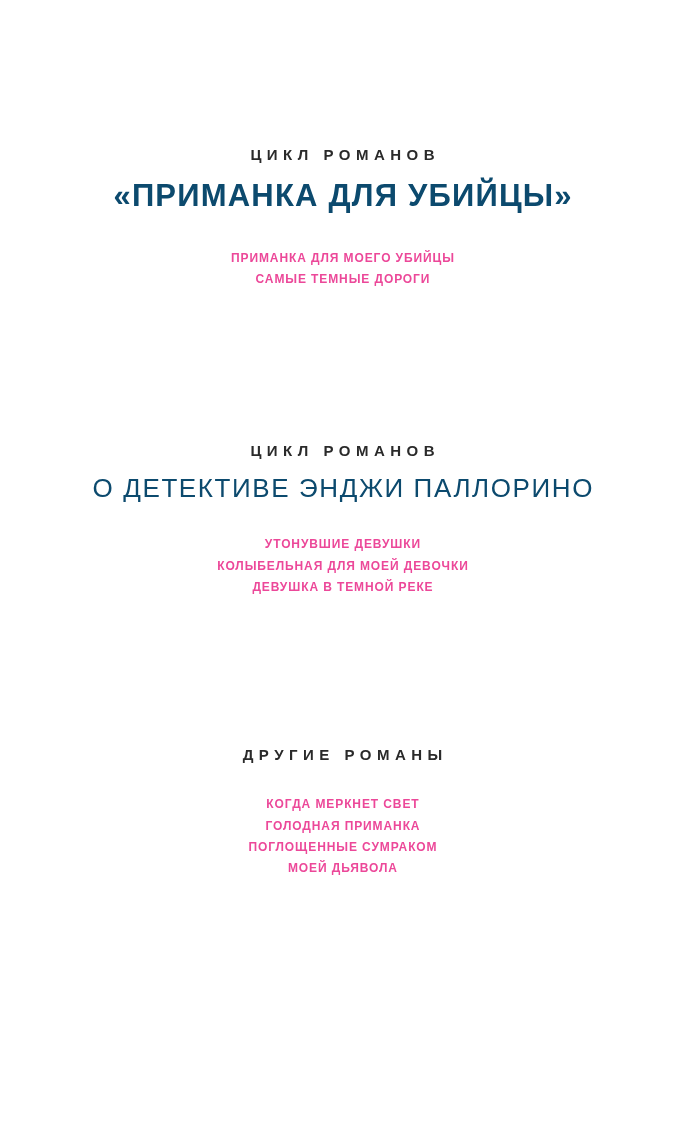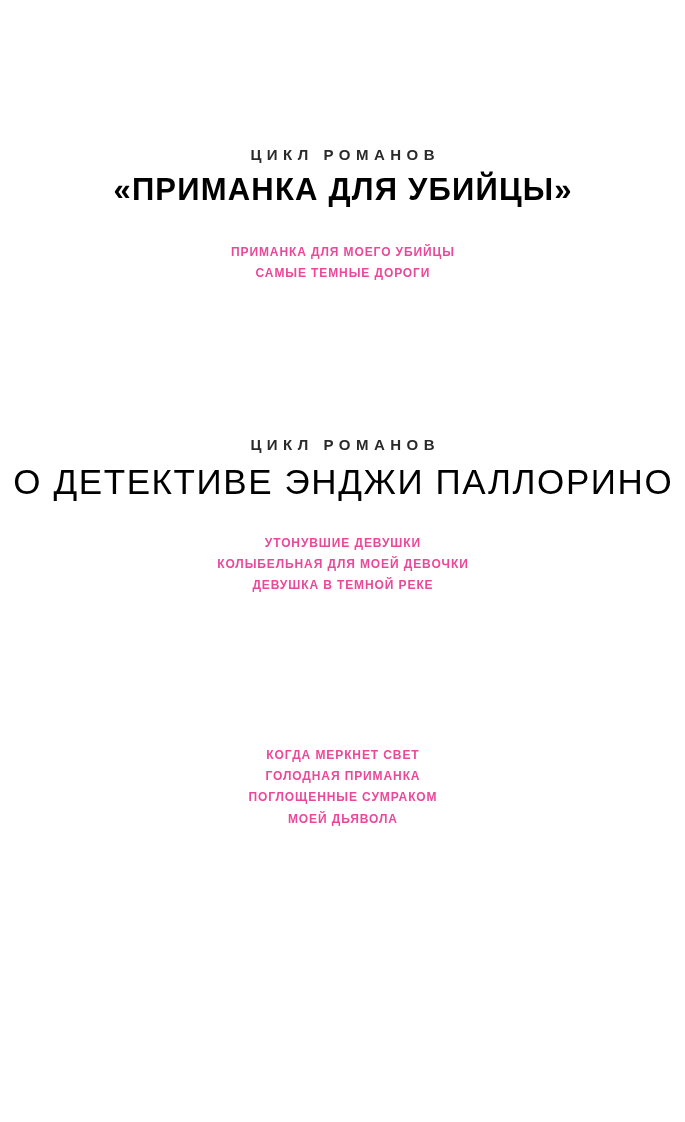--- a/index.html
+++ b/index.html
@@ -35,28 +35,28 @@
     letter-spacing: 5.5px;
     text-indent: 5.5px;
     color: #2a2a2a;
     line-height: 1.2;
   }
   .series-title {
     font-size: 31px;
     font-weight: 700;
     letter-spacing: 1.2px;
     text-indent: 1.2px;
-    color: #000000;
-    margin-top: 8px;
+    color: #0c4a6e;
+    margin-top: 14px;
     line-height: 1.15;
     white-space: nowrap;
   }
   .series-title.light {
     font-weight: 400;
-    font-size: 35px;
+    font-size: 26px;
     letter-spacing: 1.6px;
     text-indent: 1.6px;
   }
   .series-title.wide {
     letter-spacing: 4px;
     text-indent: 4px;
   }
   .titles {
     margin-top: 34px;
   }
@@ -90,20 +90,21 @@
     <div class="eyebrow">ЦИКЛ РОМАНОВ</div>
     <div class="series-title light">О ДЕТЕКТИВЕ ЭНДЖИ ПАЛЛОРИНО</div>
     <div class="titles titles-tight">
       <div class="title-line">УТОНУВШИЕ ДЕВУШКИ</div>
       <div class="title-line">КОЛЫБЕЛЬНАЯ ДЛЯ МОЕЙ ДЕВОЧКИ</div>
       <div class="title-line">ДЕВУШКА В ТЕМНОЙ РЕКЕ</div>
     </div>
   </section>
 
   <section class="block block-3">
+    <div class="eyebrow">ДРУГИЕ РОМАНЫ</div>
     <div class="titles titles-tight">
       <div class="title-line">КОГДА МЕРКНЕТ СВЕТ</div>
       <div class="title-line">ГОЛОДНАЯ ПРИМАНКА</div>
       <div class="title-line">ПОГЛОЩЕННЫЕ СУМРАКОМ</div>
       <div class="title-line">МОЕЙ ДЬЯВОЛА</div>
     </div>
   </section>
 
 </div>
 

